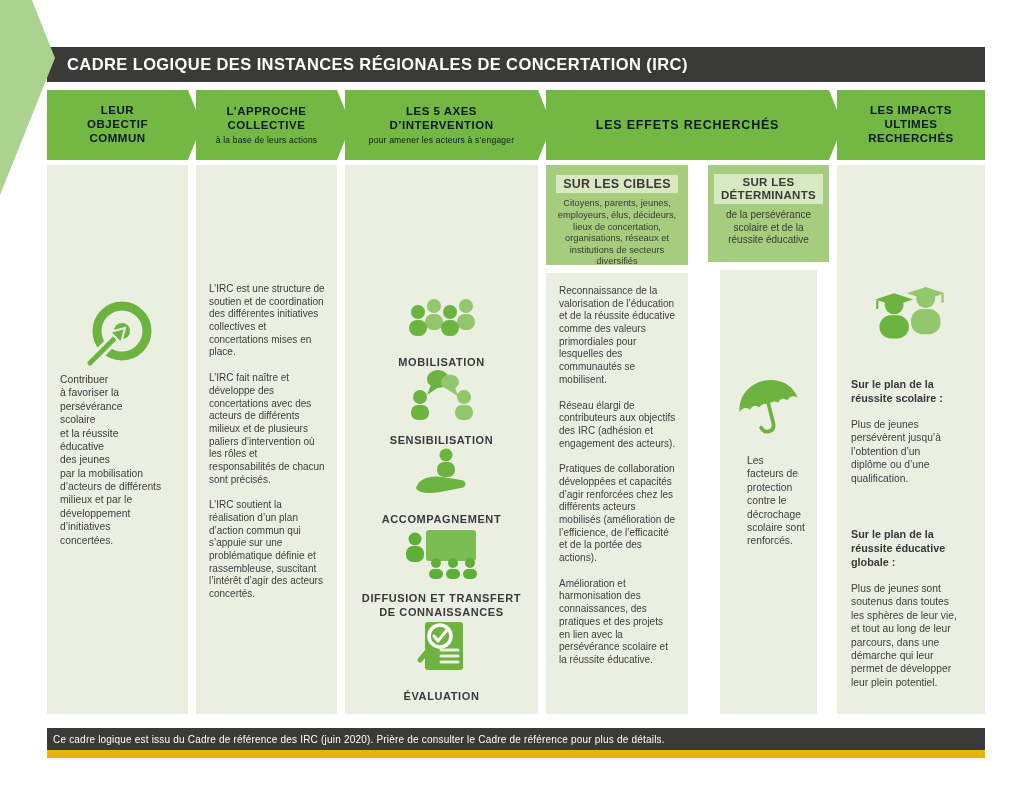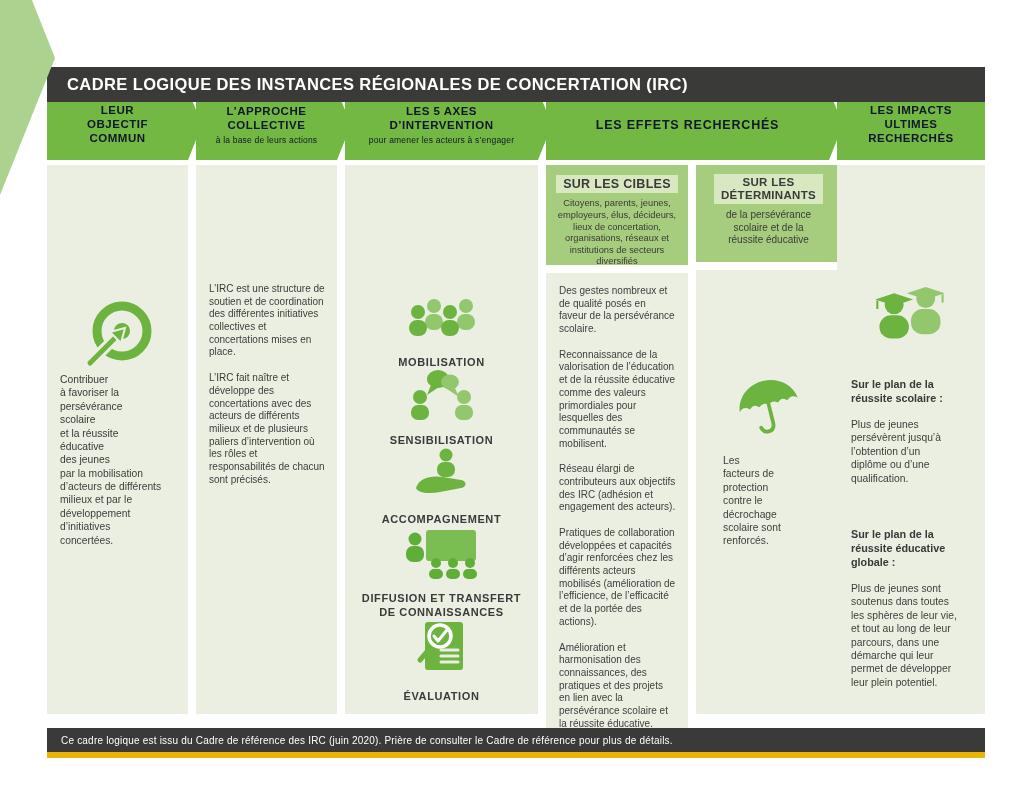--- a/index.html
+++ b/index.html
@@ -8,21 +8,21 @@
     position:relative;width:1024px;height:791px;background:#ffffff;overflow:hidden;
     font-family:"Liberation Sans","DejaVu Sans",sans-serif;color:#3e3e3d;
   }
   .preline{white-space:pre-line;}
   
   .corner{position:absolute;left:0;top:0;z-index:5;}
   
   .titlebar{
     position:absolute;left:47px;top:47px;width:938px;height:35px;background:#3a3a39;
     color:#ffffff;font-weight:bold;font-size:16.5px;letter-spacing:.4px;
-    display:flex;align-items:center;padding-left:20px;z-index:2;margin-top:20px;
+    display:flex;align-items:center;padding-left:20px;z-index:2;
   }
   
   .hdr{
     position:absolute;top:90px;height:70px;background:#72b843;color:#0f172a;
     display:flex;flex-direction:column;align-items:center;justify-content:center;
     text-align:center;z-index:1;
     clip-path:polygon(0 0, calc(100% - 14px) 0, 100% 50%, calc(100% - 14px) 100%, 0 100%);
     padding-right:14px;
   }
   .hdr.notip{clip-path:none;padding-right:0;}
@@ -34,21 +34,21 @@
   .hdr3{left:345px;width:207px;}
   .hdr4{left:546px;width:297px;}
   .hdr5{left:837px;width:148px;}
   
   .col,.subcol{position:absolute;top:165px;height:549px;}
   .col{background:#eaefe2;}
   .c1{left:47px;width:141px;padding:0 13px;}
   .c2{left:196px;width:141px;padding:118px 12px 0 13px;}
   .c3{left:345px;width:193px;display:flex;flex-direction:column;align-items:center;justify-content:flex-end;padding:10px 0;}
   .c4a{left:546px;width:142px;}
-  .c4b{left:696px;width:145px;}
+  .c4b{left:696px;width:145px;align-items:center;}
   .c5{left:837px;width:148px;padding:0 14px;}
   .subcol{display:flex;flex-direction:column;gap:8px;background:transparent;}
   .topbox{background:#a6cd7e;flex:none;padding:9px 6px 6px;text-align:center;}
   .c4a .topbox{height:100px;}
   .c4b .topbox{height:97px;}
   .bottombox{background:#eaefe2;flex:1;padding:12px 12px 0 13px;}
   .topbox-title{margin-bottom:5px;}
   .topbox-title span{
     display:inline-block;background:#d8e8c1;color:#3a3a39;font-weight:bold;
     font-size:12.5px;line-height:1.15;padding:2px 7px;letter-spacing:.3px;
@@ -66,22 +66,22 @@
   .axis-label{font-weight:bold;font-size:11px;letter-spacing:.6px;text-align:center;margin-top:9px;color:#3a3a39;line-height:1.25;}
   .det .icon-wrap{margin-top:94px;}
   .det-text{font-size:10.3px;line-height:1.3;margin:16px 0 0 14px;}
   .c5 .icon-wrap{margin-top:114px;}
   .c5-h{font-weight:bold;font-size:10.8px;line-height:1.3;margin-top:38px;color:#383837;}
   .c5-h.second{margin-top:42px;}
   .c5-p{font-size:10.3px;line-height:1.3;margin-top:13px;}
   
   .footer{
     position:absolute;left:47px;top:728px;width:938px;height:30px;background:#3a3a39;
-    border-bottom:6px solid #eab308;color:#ffffff;font-size:10px;display:flex;align-items:center;
-    padding:0 14px;letter-spacing:.2px;
+    border-bottom:8px solid #eab308;color:#ffffff;font-size:10px;display:flex;align-items:center;
+    padding:0 6px;letter-spacing:.2px;
   }
 </style>
 </head>
 <body>
 
 <div id="canvas">
 
   <svg class="corner" width="60" height="210" viewBox="0 0 60 210">
     <polygon points="0,-80 55,58 0,195" fill="#abd28e"></polygon>
   </svg>
@@ -121,20 +121,21 @@
         <line x1="10" y1="66" x2="36" y2="40" stroke="#6cb33f" stroke-width="5" stroke-linecap="round"></line>
         <polygon points="45,31 41,46 30,35" fill="#6cb33f" stroke="#eaefe2" stroke-width="2"></polygon>
       </svg>
     </div>
     <div class="c1-text rich preline"><strong>Contribuer<br>à favoriser la<br>persévérance<br>scolaire<br>et la réussite<br>éducative<br>des jeunes</strong><br>par la mobilisation<br>d’acteurs de différents<br>milieux et par le<br>développement<br>d’initiatives<br>concertées.</div>
   </div>
 
   <div class="col c2">
     <p class="body rich">L’<strong>IRC</strong> est une structure de soutien et de coordination des différentes initiatives collectives et concertations mises en place.</p>
     <p class="body rich">L’<strong>IRC</strong> fait naître et développe des concertations avec des acteurs de différents milieux et de plusieurs paliers d’intervention où les rôles et responsabilités de chacun sont précisés.</p>
+    <p class="body rich">L’<strong>IRC</strong> soutient la réalisation d’un plan d’action commun qui s’appuie sur une problématique définie et rassembleuse, suscitant l’intérêt d’agir des acteurs concertés.</p>
   </div>
 
   <div class="col c3">
     <div class="axis">
       <span>
         <svg width="66" height="46" viewBox="0 0 66 46">
           <g fill="#93c76d">
             <circle cx="25" cy="9" r="7"></circle>
               <rect x="16" y="17" width="18" height="16" rx="8"></rect>
             <circle cx="57" cy="9" r="7"></circle>
@@ -219,21 +220,20 @@
   </div>
 
   <div class="subcol c4a">
     <div class="topbox">
       <div class="topbox-title">
         <span>SUR LES CIBLES</span>
       </div>
       <div class="topbox-body">Citoyens, parents, jeunes, employeurs, élus, décideurs, lieux de concertation, organisations, réseaux et institutions de secteurs diversifiés</div>
     </div>
     <div class="bottombox">
-      <p class="body">Des gestes nombreux et de qualité posés en faveur de la persévérance scolaire.</p>
       <p class="body">Reconnaissance de la valorisation de l’éducation et de la réussite éducative comme des valeurs primordiales pour lesquelles des communautés se mobilisent.</p>
       <p class="body">Réseau élargi de contributeurs aux objectifs des IRC (adhésion et engagement des acteurs).</p>
       <p class="body">Pratiques de collaboration développées et capacités d’agir renforcées chez les différents acteurs mobilisés (amélioration de l’efficience, de l’efficacité et de la portée des actions).</p>
       <p class="body">Amélioration et harmonisation des connaissances, des pratiques et des projets en lien avec la persévérance scolaire et la réussite éducative.</p>
     </div>
   </div>
 
   <div class="subcol c4b">
     <div class="topbox">
       <div class="topbox-title">

